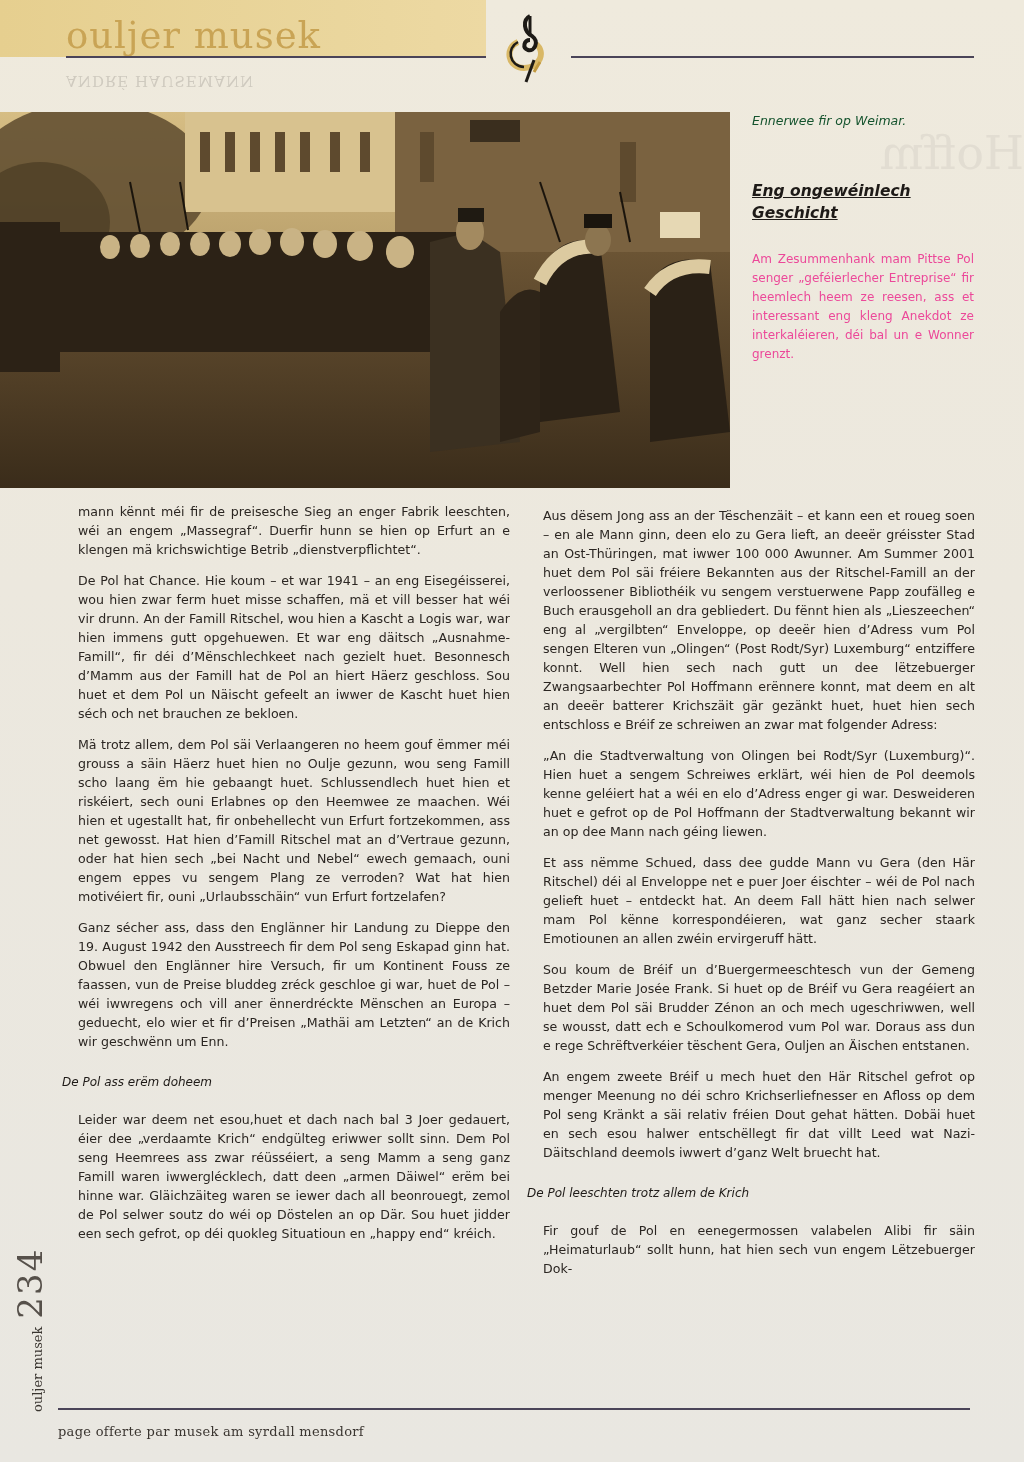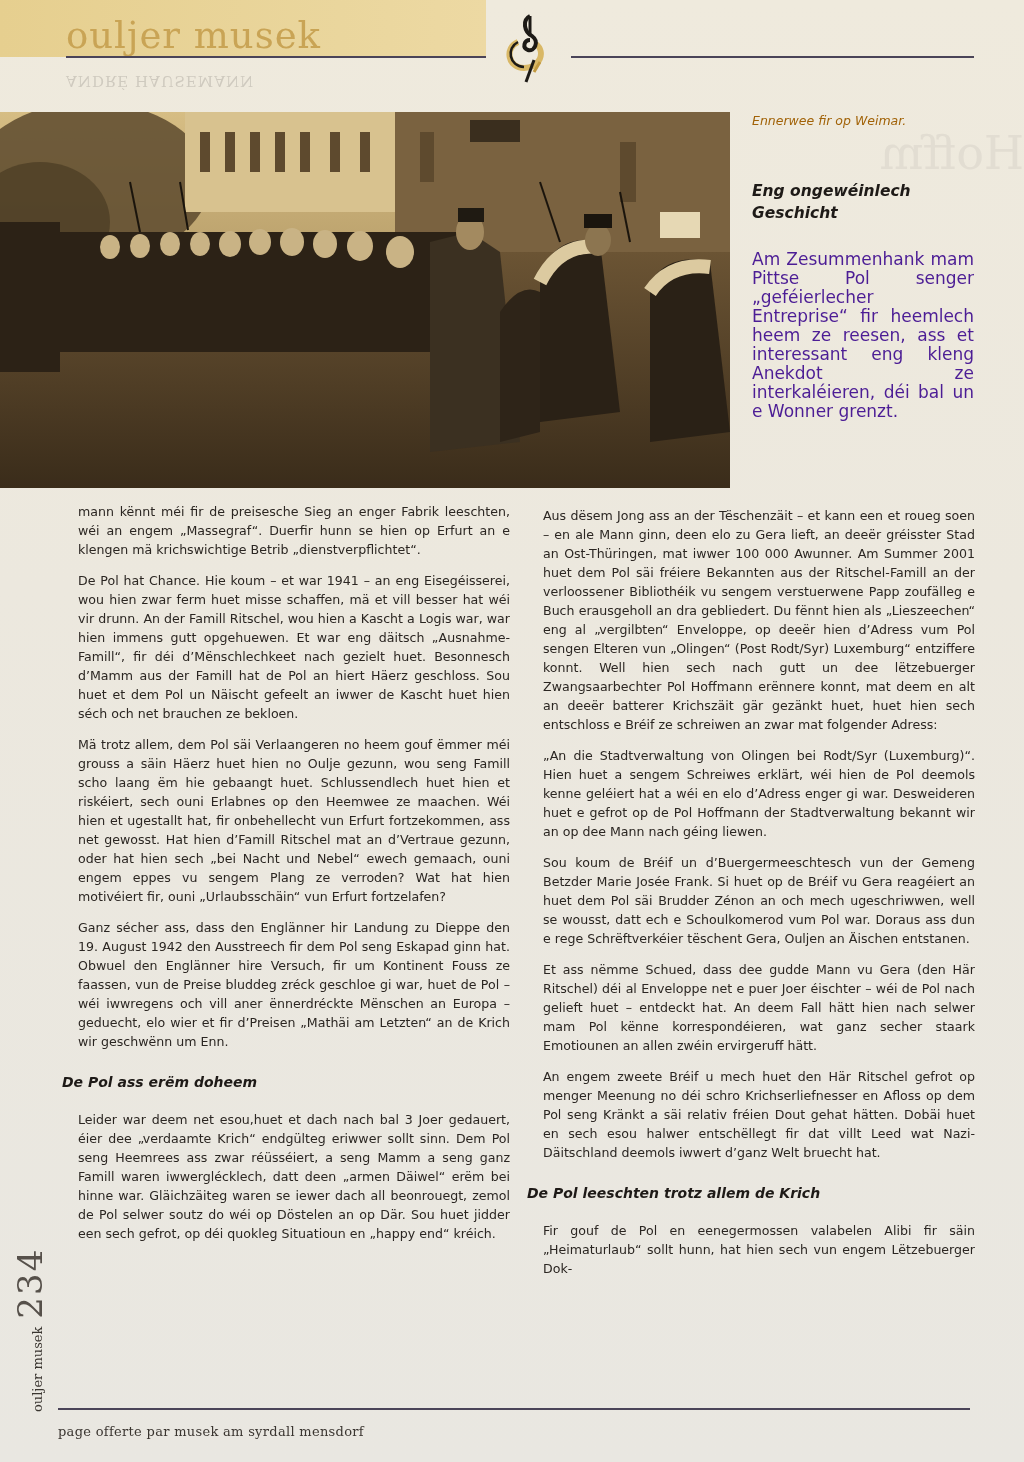--- a/index.html
+++ b/index.html
@@ -33,45 +33,45 @@
   }
   
   .photo {
     position: absolute; left: 0; top: 112px; width: 730px; height: 376px; overflow: hidden;
     background: linear-gradient(180deg, #7b6440 0%, #4a3a24 55%, #2e2416 100%);
   }
   .photo svg { width: 100%; height: 100%; display: block; }
   
   .caption {
     position: absolute; left: 752px; top: 112px; width: 220px;
-    font-style: italic; font-size: 12.5px; line-height: 17px; color: #a16207;
+    font-style: italic; font-size: 12.5px; line-height: 17px; color: #14532d;
   }
   .ghost-right {
     position: absolute; left: 880px; top: 126px; font-family: "DejaVu Serif", serif;
     font-size: 46px; color: #e2ddd2; transform: scaleX(-1);
   }
   .side-heading {
     position: absolute; left: 752px; top: 180px; width: 220px;
-    font-style: italic; font-weight: bold; font-size: 15.5px; line-height: 22px; color: #1e1a17;
+    font-style: italic; font-weight: bold; font-size: 15.5px; line-height: 22px; color: #1e1a17; text-decoration: underline;
   }
   .side-body {
     position: absolute; left: 752px; top: 250px; width: 222px;
-    font-size: 17px; line-height: 19px; text-align: justify; color: #4c1d95;
+    font-size: 12px; line-height: 19px; text-align: justify; color: #ec4899;
   }
   .side-body p { margin: 0 0 11px 0; }
   
   .col {
     position: absolute; width: 448px;
     font-size: 12.6px; line-height: 19px; text-align: justify; color: #2b2622;
   }
   .col p { margin: 0 0 12px 16px; }
   .col-left { left: 62px; top: 502px; }
   .col-right { left: 527px; top: 506px; }
   .col h3 {
-    margin: 22px 0 18px 0; font-style: italic; font-weight: bold; font-size: 14px; color: #1e1a17;
+    margin: 22px 0 18px 0; font-style: italic; font-weight: normal; font-size: 12px; color: #1e1a17;
   }
   
   .side-label {
     position: absolute; left: 10px; top: 1412px; transform-origin: left top; transform: rotate(-90deg);
     white-space: nowrap; display: flex; align-items: baseline; gap: 8px;
   }
   .side-label .mag { font-family: "DejaVu Serif", serif; font-size: 13px; color: #3a3530; }
   .side-label .num { font-family: "DejaVu Serif", serif; font-size: 34px; color: #56504a; letter-spacing: 2px; }
   
   .footer-rule {
@@ -186,22 +186,22 @@
   <p>De Pol hat Chance. Hie koum – et war 1941 – an eng Eisegéisserei, wou hien zwar ferm huet misse schaffen, mä et vill besser hat wéi vir drunn. An der Famill Ritschel, wou hien a Kascht a Logis war, war hien immens gutt opgehuewen. Et war eng däitsch „Ausnahme-Famill“, fir déi d’Mënschlechkeet nach gezielt huet. Besonnesch d’Mamm aus der Famill hat de Pol an hiert Häerz geschloss. Sou huet et dem Pol un Näischt gefeelt an iwwer de Kascht huet hien séch och net brauchen ze bekloen.</p>
   <p>Mä trotz allem, dem Pol säi Verlaangeren no heem gouf ëmmer méi grouss a säin Häerz huet hien no Oulje gezunn, wou seng Famill scho laang ëm hie gebaangt huet. Schlussendlech huet hien et riskéiert, sech ouni Erlabnes op den Heemwee ze maachen. Wéi hien et ugestallt hat, fir onbehellecht vun Erfurt fortzekommen, ass net gewosst. Hat hien d’Famill Ritschel mat an d’Vertraue gezunn, oder hat hien sech „bei Nacht und Nebel“ ewech gemaach, ouni engem eppes vu sengem Plang ze verroden? Wat hat hien motivéiert fir, ouni „Urlaubsschäin“ vun Erfurt fortzelafen?</p>
   <p>Ganz sécher ass, dass den Englänner hir Landung zu Dieppe den 19. August 1942 den Ausstreech fir dem Pol seng Eskapad ginn hat. Obwuel den Englänner hire Versuch, fir um Kontinent Fouss ze faassen, vun de Preise bluddeg zréck geschloe gi war, huet de Pol – wéi iwwregens och vill aner ënnerdréckte Mënschen an Europa – geduecht, elo wier et fir d’Preisen „Mathäi am Letzten“ an de Krich wir geschwënn um Enn.</p>
   <h3>De Pol ass erëm doheem</h3>
   <p>Leider war deem net esou,huet et dach nach bal 3 Joer gedauert, éier dee „verdaamte Krich“ endgülteg eriwwer sollt sinn. Dem Pol seng Heemrees ass zwar réüsséiert, a seng Mamm a seng ganz Famill waren iwwerglécklech, datt deen „armen Däiwel“ erëm bei hinne war. Gläichzäiteg waren se iewer dach all beonrouegt, zemol de Pol selwer soutz do wéi op Döstelen an op Där. Sou huet jidder een sech gefrot, op déi quokleg Situatioun en „happy end“ kréich.</p>
 </div>
 
 <div class="col col-right">
   <p>Aus dësem Jong ass an der Tëschenzäit – et kann een et roueg soen – en ale Mann ginn, deen elo zu Gera lieft, an deeër gréisster Stad an Ost-Thüringen, mat iwwer 100 000 Awunner. Am Summer 2001 huet dem Pol säi fréiere Bekannten aus der Ritschel-Famill an der verloossener Bibliothéik vu sengem verstuerwene Papp zoufälleg e Buch erausgeholl an dra gebliedert. Du fënnt hien als „Lieszeechen“ eng al „vergilbten“ Enveloppe, op deeër hien d’Adress vum Pol sengen Elteren vun „Olingen“ (Post Rodt/Syr) Luxemburg“ entziffere konnt. Well hien sech nach gutt un dee lëtzebuerger Zwangsaarbechter Pol Hoffmann erënnere konnt, mat deem en alt an deeër batterer Krichszäit gär gezänkt huet, huet hien sech entschloss e Bréif ze schreiwen an zwar mat folgender Adress:</p>
   <p>„An die Stadtverwaltung von Olingen bei Rodt/Syr (Luxemburg)“. Hien huet a sengem Schreiwes erklärt, wéi hien de Pol deemols kenne geléiert hat a wéi en elo d’Adress enger gi war. Desweideren huet e gefrot op de Pol Hoffmann der Stadtverwaltung bekannt wir an op dee Mann nach géing liewen.</p>
+  <p>Et ass nëmme Schued, dass dee gudde Mann vu Gera (den Här Ritschel) déi al Enveloppe net e puer Joer éischter – wéi de Pol nach gelieft huet – entdeckt hat. An deem Fall hätt hien nach selwer mam Pol kënne korrespondéieren, wat ganz secher staark Emotiounen an allen zwéin ervirgeruff hätt.</p>
   <p>Sou koum de Bréif un d’Buergermeeschtesch vun der Gemeng Betzder Marie Josée Frank. Si huet op de Bréif vu Gera reagéiert an huet dem Pol säi Brudder Zénon an och mech ugeschriwwen, well se wousst, datt ech e Schoulkomerod vum Pol war. Doraus ass dun e rege Schrëftverkéier tëschent Gera, Ouljen an Äischen entstanen.</p>
-  <p>Et ass nëmme Schued, dass dee gudde Mann vu Gera (den Här Ritschel) déi al Enveloppe net e puer Joer éischter – wéi de Pol nach gelieft huet – entdeckt hat. An deem Fall hätt hien nach selwer mam Pol kënne korrespondéieren, wat ganz secher staark Emotiounen an allen zwéin ervirgeruff hätt.</p>
   <p>An engem zweete Bréif u mech huet den Här Ritschel gefrot op menger Meenung no déi schro Krichserliefnesser en Afloss op dem Pol seng Kränkt a säi relativ fréien Dout gehat hätten. Dobäi huet en sech esou halwer entschëllegt fir dat villt Leed wat Nazi-Däitschland deemols iwwert d’ganz Welt bruecht hat.</p>
   <h3>De Pol leeschten trotz allem de Krich</h3>
   <p>Fir gouf de Pol en eenegermossen valabelen Alibi fir säin „Heimaturlaub“ sollt hunn, hat hien sech vun engem Lëtzebuerger Dok-</p>
 </div>
 
 <div class="side-label">
   <span class="mag">ouljer musek</span>
   <span class="num">234</span>
 </div>
 

